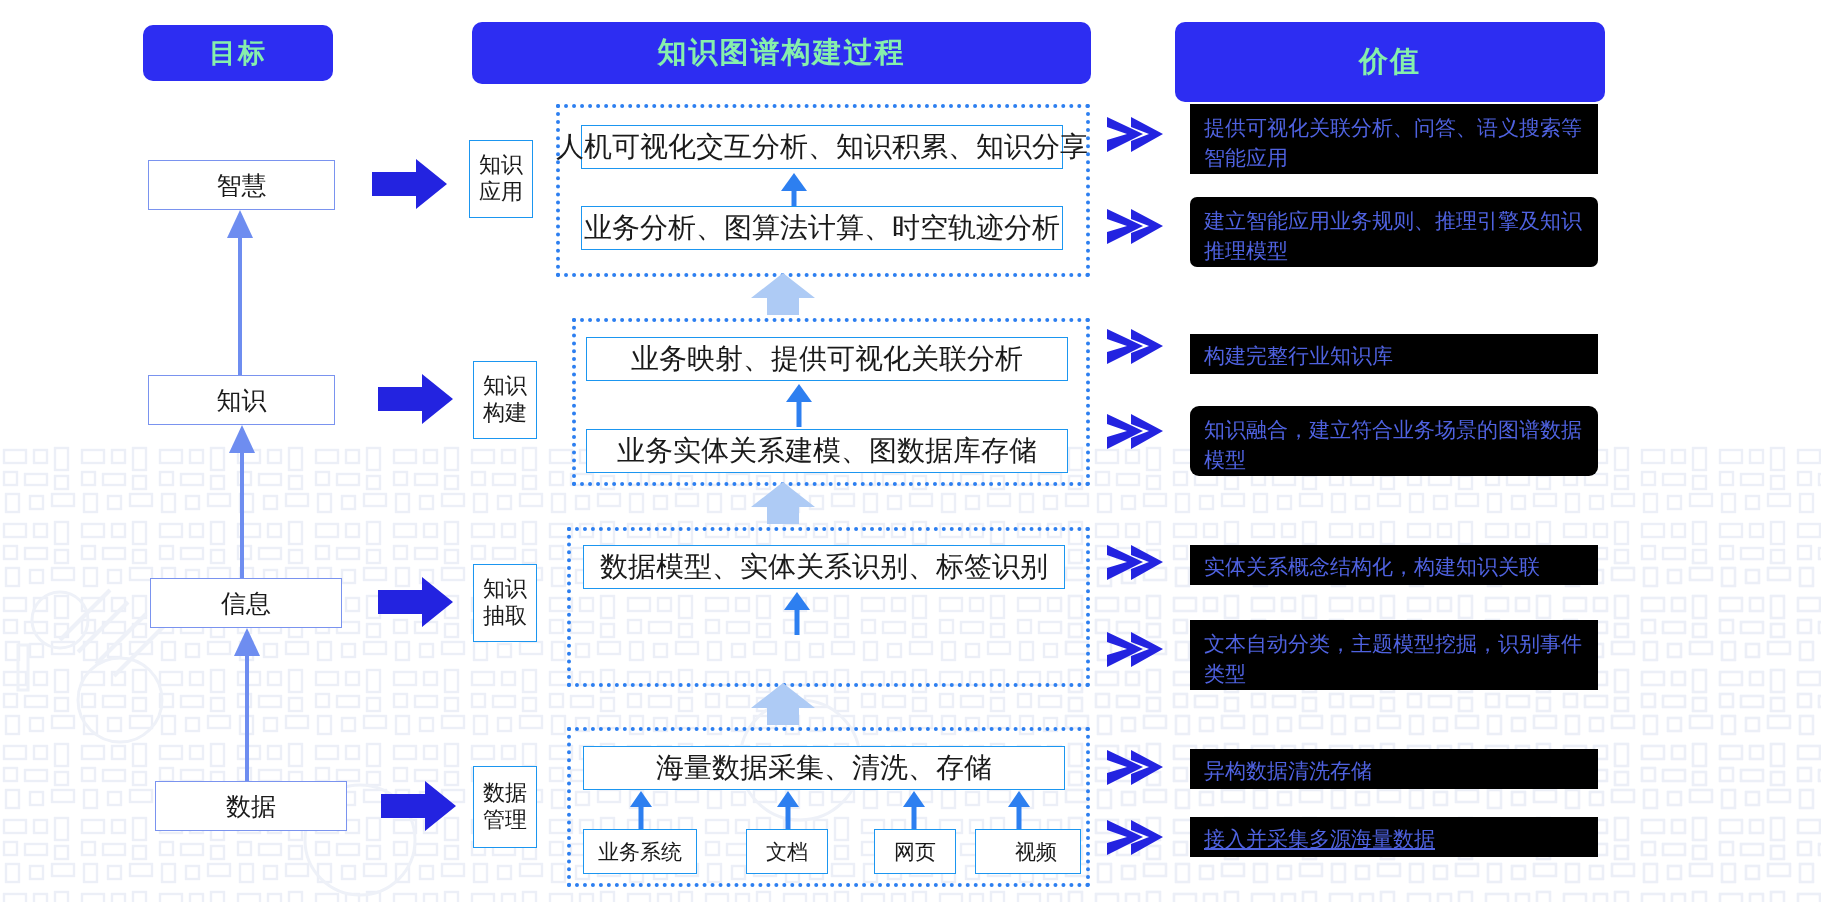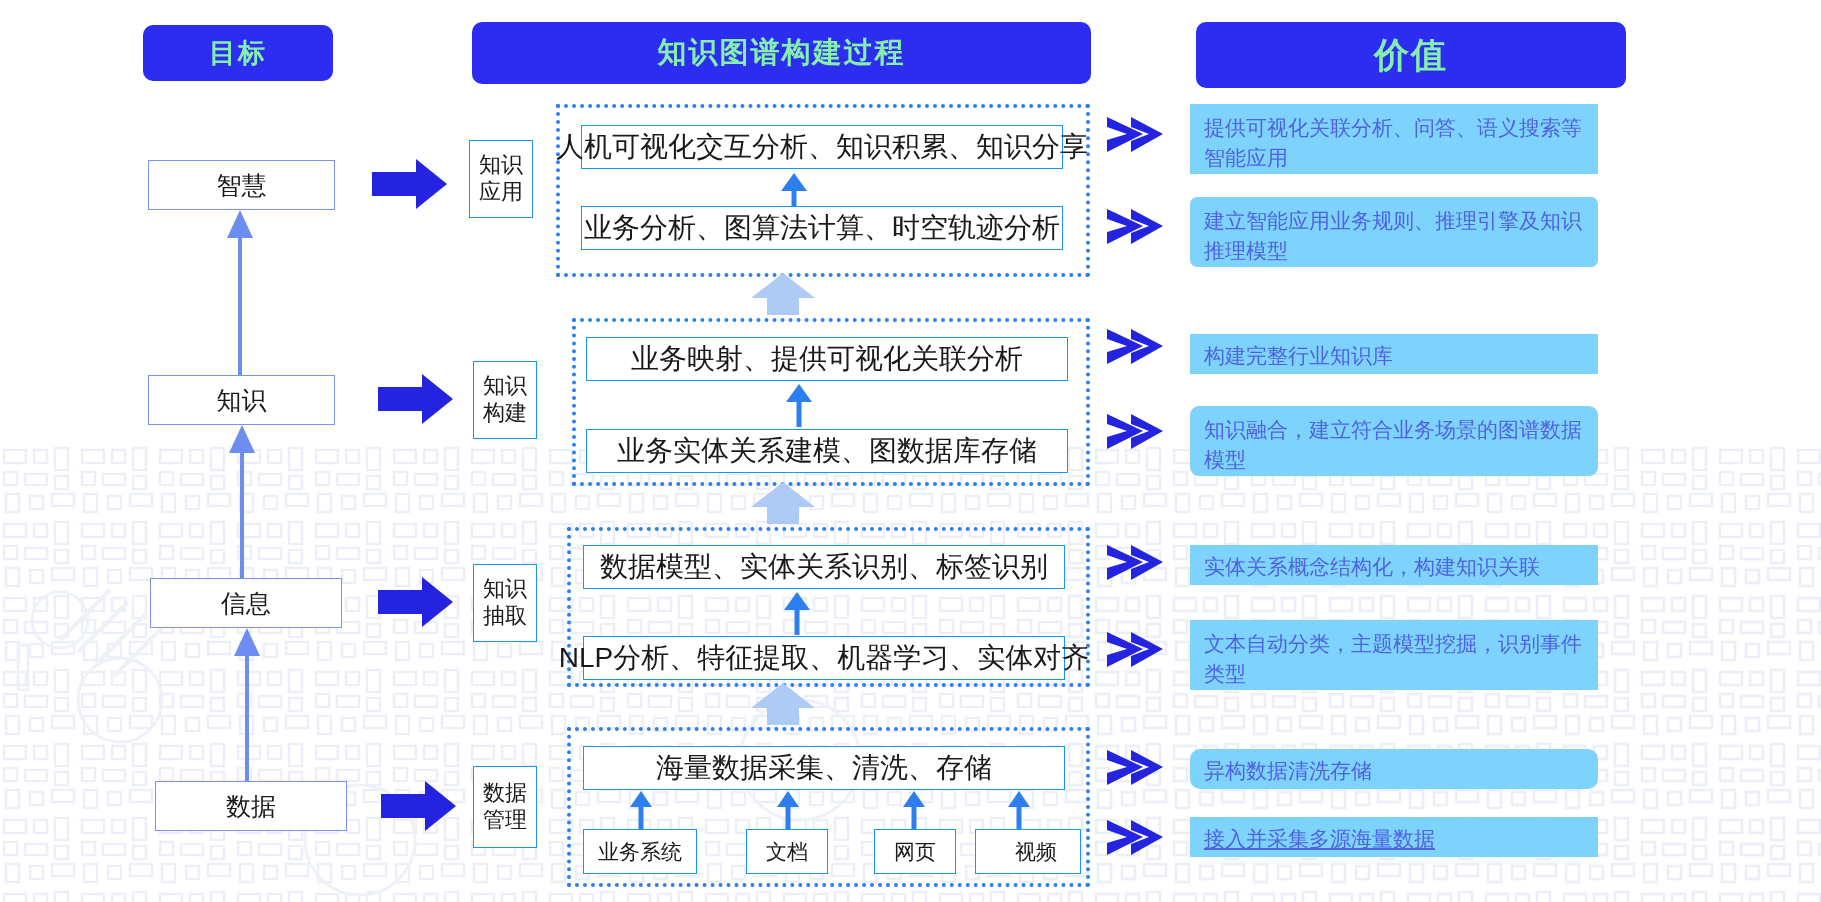--- a/index.html
+++ b/index.html
@@ -35,21 +35,21 @@
     color: #86efac;
     font-weight: bold;
     display: flex;
     align-items: center;
     justify-content: center;
     letter-spacing: 2px;
     z-index: 5;
   }
   #hdr-goal   { left: 143px;  top: 25px;  width: 190px; height: 56px; font-size: 27px; }
   #hdr-proc   { left: 472px;  top: 22px;  width: 619px; height: 62px; font-size: 29px; }
-  #hdr-value  { left: 1175px; top: 22px;  width: 430px; height: 66px; font-size: 35px; margin-left: 21px; }
+  #hdr-value  { left: 1175px; top: 22px;  width: 430px; height: 80px; font-size: 29px; }
 
   
   .goal-box {
     position: absolute;
     border: 1.6px solid #7a93ef;
     background: #ffffff;
     display: flex;
     align-items: center;
     justify-content: center;
     font-size: 25px;
@@ -149,40 +149,40 @@
 
   
   .fat-arrow { position: absolute; z-index: 3; }
 
   
   .chevron { position: absolute; z-index: 5; }
 
   
   .value-box {
     position: absolute;
-    background: #7dd3fc;
+    background: #000000;
     color: #4f62e0;
     font-size: 21px;
     line-height: 1.45;
     padding: 9px 14px;
     box-sizing: border-box;
     z-index: 4;
     left: 1190px;
     width: 408px;
   }
   .value-box.two-line { height: 70px; }
   .value-box.one-line { height: 40px; padding-top: 7px; }
 
   #val-0 { top: 104px; }
   #val-1 { top: 197px; border-radius: 7px; }
   #val-2 { top: 334px; }
   #val-3 { top: 406px; border-radius: 9px; }
   #val-4 { top: 545px; }
   #val-5 { top: 620px; }
-  #val-6 { top: 749px; border-radius: 10px; }
+  #val-6 { top: 749px; }
   #val-7 { top: 817px; text-decoration: underline; }
 </style>
 </head>
 <body>
 
 <div id="canvas">
 
   <svg class="watermark" viewBox="0 0 1821 902" xmlns="http://www.w3.org/2000/svg">
     <defs>
       <pattern id="techpat" width="78" height="74" patternUnits="userSpaceOnUse">
@@ -267,21 +267,20 @@
   <div class="group-box" id="group-0"></div>
   <div class="group-box" id="group-1"></div>
   <div class="group-box" id="group-2"></div>
   <div class="group-box" id="group-3"></div>
 
   <div class="proc-box" id="proc-0-0">人机可视化交互分析、知识积累、知识分享</div>
   <div class="proc-box" id="proc-0-1">业务分析、图算法计算、时空轨迹分析</div>
   <div class="proc-box" id="proc-1-0">业务映射、提供可视化关联分析</div>
   <div class="proc-box" id="proc-1-1">业务实体关系建模、图数据库存储</div>
   <div class="proc-box" id="proc-2-0">数据模型、实体关系识别、标签识别</div>
-  <div class="proc-box" id="proc-2-1">NLP分析、特征提取、机器学习、实体对齐</div>
   <div class="proc-box" id="proc-3-0">海量数据采集、清洗、存储</div>
 
   <svg class="inner-arrow" style="left:777px; top:172px; width:34px; height:44px;" viewBox="0 0 34 44" xmlns="http://www.w3.org/2000/svg">
     <line x1="17" y1="44" x2="17" y2="16" stroke="#2d7ff0" stroke-width="5"></line>
     <polygon points="17,1 4,19 30,19" fill="#2d7ff0"></polygon>
   </svg>
   <svg class="inner-arrow" style="left:782px; top:383px; width:34px; height:44px;" viewBox="0 0 34 44" xmlns="http://www.w3.org/2000/svg">
     <line x1="17" y1="44" x2="17" y2="16" stroke="#2d7ff0" stroke-width="5"></line>
     <polygon points="17,1 4,19 30,19" fill="#2d7ff0"></polygon>
   </svg>

